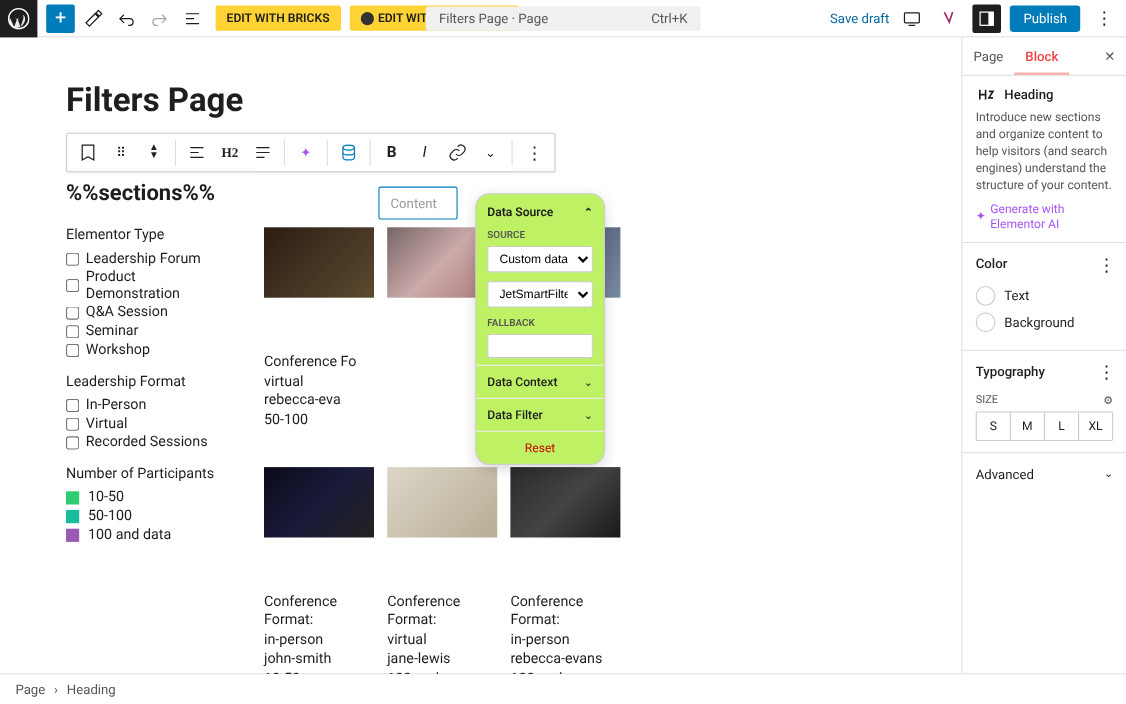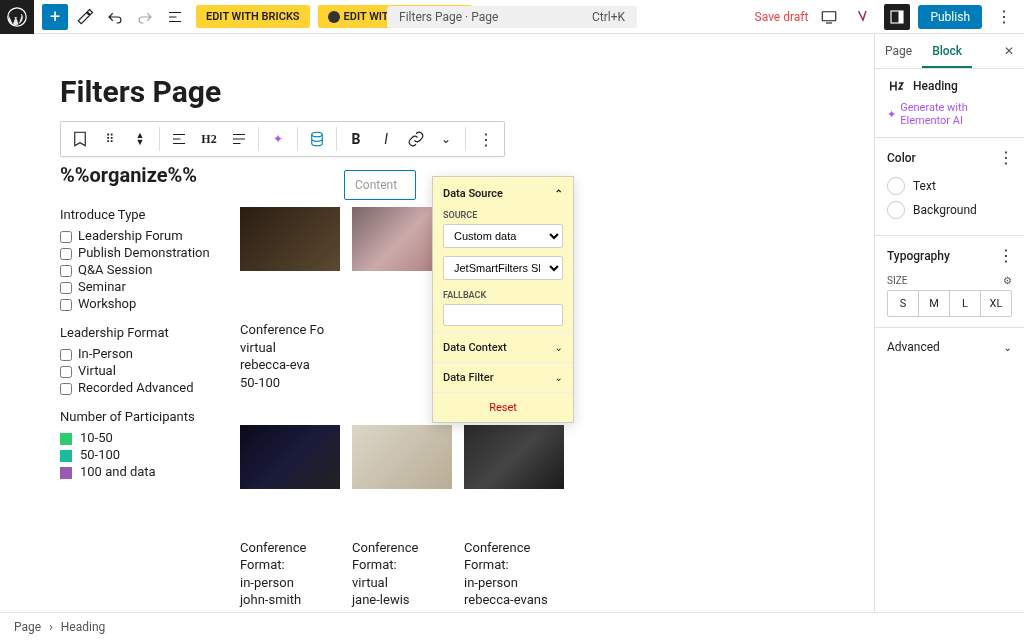--- a/index.html
+++ b/index.html
@@ -13,21 +13,21 @@
 .add-btn { width: 26px; height: 26px; background: #007cba; color: #fff; border-radius: 2px; display: flex; align-items: center; justify-content: center; margin-left: 8px; font-size: 18px; cursor: pointer; }
 .icon-btn { width: 26px; height: 26px; display: flex; align-items: center; justify-content: center; margin-left: 4px; cursor: pointer; color: #1e1e1e; }
 .icon-btn svg { width: 18px; height: 18px; }
 .yellow-btn { background: #ffd333; padding: 5px 10px; font-size: 11px; font-weight: 600; margin-left: 8px; cursor: pointer; border-radius: 2px; display: flex; align-items: center; gap: 4px; }
 .yellow-btn.elementor { background: #ffd333; }
 .yellow-btn .e-icon { width: 12px; height: 12px; background: #333; border-radius: 50%; display: inline-block; }
 
 .doc-title-wrap { position: absolute; left: 50%; transform: translateX(-50%); display: flex; align-items: center; background: #f0f0f0; border-radius: 3px; padding: 4px 12px; font-size: 12px; color: #555; gap: 80px; width: 250px; justify-content: space-between; }
 
 .topbar-right { margin-left: auto; display: flex; align-items: center; gap: 8px; padding-right: 8px; }
-.save-draft { color: #ef4444; font-size: 12px; cursor: pointer; }
+.save-draft { color: #0369a1; font-size: 12px; cursor: pointer; }
 .publish-btn { background: #007cba; color: #fff; padding: 5px 12px; border-radius: 3px; font-size: 12px; cursor: pointer; }
 .sq-btn { width: 26px; height: 26px; display: flex; align-items: center; justify-content: center; cursor:pointer; border-radius:2px; }
 .sq-btn.active { background: #1e1e1e; color: #fff; }
 
 
 .main { flex: 1; display: flex; min-height: 0; }
 .canvas { flex: 1; overflow: auto; padding: 40px 60px 20px; position: relative; }
 .page-title { font-size: 30px; font-weight: 700; margin-bottom: 4px; }
 
 .block-toolbar { display: inline-flex; align-items: center; background: #fff; border: 1px solid #ccc; border-radius: 2px; margin: 8px 0 6px; height: 36px; box-shadow: 0 1px 2px rgba(0,0,0,0.05); }
@@ -37,54 +37,54 @@
 .tb-btn svg { width: 18px; height: 18px; }
 .tb-btn.bold { font-weight: 700; font-size: 14px; }
 .tb-btn.italic { font-style: italic; font-size: 14px; }
 
 .content-placeholder { font-size: 20px; font-weight: 700; margin-bottom: 20px; }
 
 .content-row { display: flex; gap: 30px; }
 .filters-col { width: 150px; font-size: 13px; }
 .filters-col .group { margin-bottom: 14px; }
 .filters-col .group-title { margin-bottom: 6px; }
-.filters-col label { display: flex; align-items: flex-end; gap: 6px; font-size: 13px; margin: 2px 0; cursor: pointer; }
+.filters-col label { display: flex; align-items: center; gap: 6px; font-size: 13px; margin: 2px 0; cursor: pointer; }
 .filters-col input[type=checkbox] { width: 12px; height: 12px; }
 .color-sw { width: 12px; height: 12px; display: inline-block; margin-right: 2px; }
 
 .grid { display: grid; grid-template-columns: repeat(3, 100px); gap: 16px 12px; }
 .card { text-align: left; font-size: 13px; }
 .card .thumb { width: 100px; height: 64px; background: #555; margin: 0 auto 50px; }
 .card .meta { line-height: 1.35; }
 
 .thumb.t1 { background: linear-gradient(135deg,#2a1d12,#5c4a30); }
 .thumb.t2 { background: linear-gradient(135deg,#766,#caa,#a77); }
 .thumb.t3 { background: linear-gradient(135deg,#3b4a60,#7a8aa0); }
 .thumb.t4 { background: linear-gradient(135deg,#0a0a1a,#1a1a3a,#222); }
 .thumb.t5 { background: linear-gradient(135deg,#dcd6c8,#b8ad95); }
 .thumb.t6 { background: linear-gradient(135deg,#2a2a2a,#444,#1a1a1a); }
 
 
 .heading-block-wrap { position: relative; display: inline-block; margin-bottom: 10px; }
 .heading-input { border: 1.5px solid #007cba; padding: 7px 10px; font-size: 12px; color: #999; width: 72px; border-radius: 2px; cursor: text; }
 
 
-.popover { position: absolute; left: 432px; top: 142px; width: 142px; background: #fef9c3; border: 1px solid #ccc; border-radius: 0; box-shadow: 0 3px 12px rgba(0,0,0,0.15); font-size: 11px; z-index: 30; }
+.popover { position: absolute; left: 432px; top: 142px; width: 118px; background: #bef264; border: 1px solid #ccc; border-radius: 13px; box-shadow: 0 3px 12px rgba(0,0,0,0.15); font-size: 11px; z-index: 30; }
 .popover .header { padding: 10px 10px 6px; font-weight: 600; display: flex; justify-content: space-between; align-items: center; font-size: 11px; }
 .popover .label { font-size: 9px; font-weight: 600; color: #555; padding: 4px 10px 2px; text-transform: uppercase; }
 .popover select, .popover input[type=text] { width: calc(100% - 20px); margin: 2px 10px 6px; padding: 4px 6px; font-size: 11px; border: 1px solid #ccc; border-radius: 2px; background: #fff; }
 .popover .row-btn { padding: 8px 10px; display: flex; justify-content: space-between; align-items: center; cursor: pointer; font-size: 11px; font-weight: 500; border-top: 1px solid #eee; }
 .popover .reset { text-align: center; padding: 8px; color: #c00; font-size: 11px; cursor: pointer; border-top: 1px solid #eee; }
 .chev { font-size: 10px; }
 
 
 .sidebar { width: 150px; border-left: 1px solid #e0e0e0; display: flex; flex-direction: column; font-size: 12px; }
 .sb-tabs { display: flex; border-bottom: 1px solid #e0e0e0; position: relative; }
 .sb-tab { padding: 10px 10px 8px; cursor: pointer; font-size: 12px; color: #555; }
-.sb-tab.active { color: #0f766e; border-bottom: 2px solid #0f766e; font-weight: 500; }
+.sb-tab.active { color: #ef4444; border-bottom: 2px solid #fca5a5; font-weight: 500; }
 .sb-close { margin-left: auto; padding: 10px 10px; cursor: pointer; color: #555; }
 .sb-section { padding: 10px 12px; border-bottom: 1px solid #e0e0e0; }
 .sb-block-header { display: flex; align-items: flex-start; gap: 8px; }
 .sb-block-icon { width: 18px; height: 14px; display:flex; align-items:center; justify-content:center; }
 .sb-block-title { font-size: 12px; font-weight: 500; }
 .sb-block-desc { font-size: 11px; color: #555; margin-top: 6px; line-height: 1.4; }
 .sb-ai { color: #a855f7; font-size: 11px; margin-top: 8px; display: flex; align-items: center; gap: 4px; cursor: pointer; }
 .sb-panel-h { display: flex; justify-content: space-between; align-items: center; font-size: 12px; font-weight: 500; margin-bottom: 10px; }
 .sb-color-row { display: flex; align-items: center; gap: 8px; margin: 6px 0; cursor: pointer; }
 .sb-color-sw { width: 18px; height: 18px; border-radius: 50%; border: 1px solid #ccc; background: #fff; }
@@ -223,37 +223,37 @@
           <div class="tb-btn">⌄</div>
         </div>
         <div class="tb-sep"></div>
         <div class="tb-group">
           <div class="tb-btn">
               <span class="dots">⋮</span>
             </div>
         </div>
       </div>
 
-      <div class="content-placeholder">%%organize%%</div>
+      <div class="content-placeholder">%%sections%%</div>
 
       <div class="heading-block-wrap" style="position:absolute; left:344px; top:136px;">
         <div class="heading-input">Content</div>
       </div>
 
       <div class="content-row">
         <div class="filters-col">
           <div class="group">
-            <div class="group-title">Introduce Type</div>
+            <div class="group-title">Elementor Type</div>
             <label>
                 <input type="checkbox" style="">
                 <span>Leadership Forum</span>
               </label>
             <label>
                 <input type="checkbox" style="">
-                <span>Publish Demonstration</span>
+                <span>Product Demonstration</span>
               </label>
             <label>
                 <input type="checkbox" style="">
                 <span>Q&amp;A Session</span>
               </label>
             <label>
                 <input type="checkbox" style="">
                 <span>Seminar</span>
               </label>
             <label>
@@ -266,21 +266,21 @@
             <label>
                 <input type="checkbox" style="">
                 <span>In-Person</span>
               </label>
             <label>
                 <input type="checkbox" style="">
                 <span>Virtual</span>
               </label>
             <label>
                 <input type="checkbox" style="">
-                <span>Recorded Advanced</span>
+                <span>Recorded Sessions</span>
               </label>
           </div>
           <div class="group">
             <div class="group-title">Number of Participants</div>
             <label>
                 <span class="color-sw" style="background:#2ecc71"></span>
                 <span>10-50</span>
               </label>
             <label>
                 <span class="color-sw" style="background:#1abc9c"></span>
@@ -382,20 +382,21 @@
       </div>
       <div class="sb-section">
         <div class="sb-block-header">
           <div class="sb-block-icon">
               <svg width="18" height="14" viewBox="0 0 24 18">
                 <path d="M5 3v12M12 3v12M5 9h7M16 5h5l-5 8h5" stroke="currentColor" stroke-width="2" fill="none"></path>
               </svg>
             </div>
           <div class="sb-block-title">Heading</div>
         </div>
+        <div class="sb-block-desc">Introduce new sections and organize content to help visitors (and search engines) understand the structure of your content.</div>
         <div class="sb-ai">
             <span>✦</span>
             <span>Generate with Elementor AI</span>
           </div>
       </div>
       <div class="sb-section">
         <div class="sb-panel-h">
             <span>Color</span>
             <span class="dots">⋮</span>
           </div>

